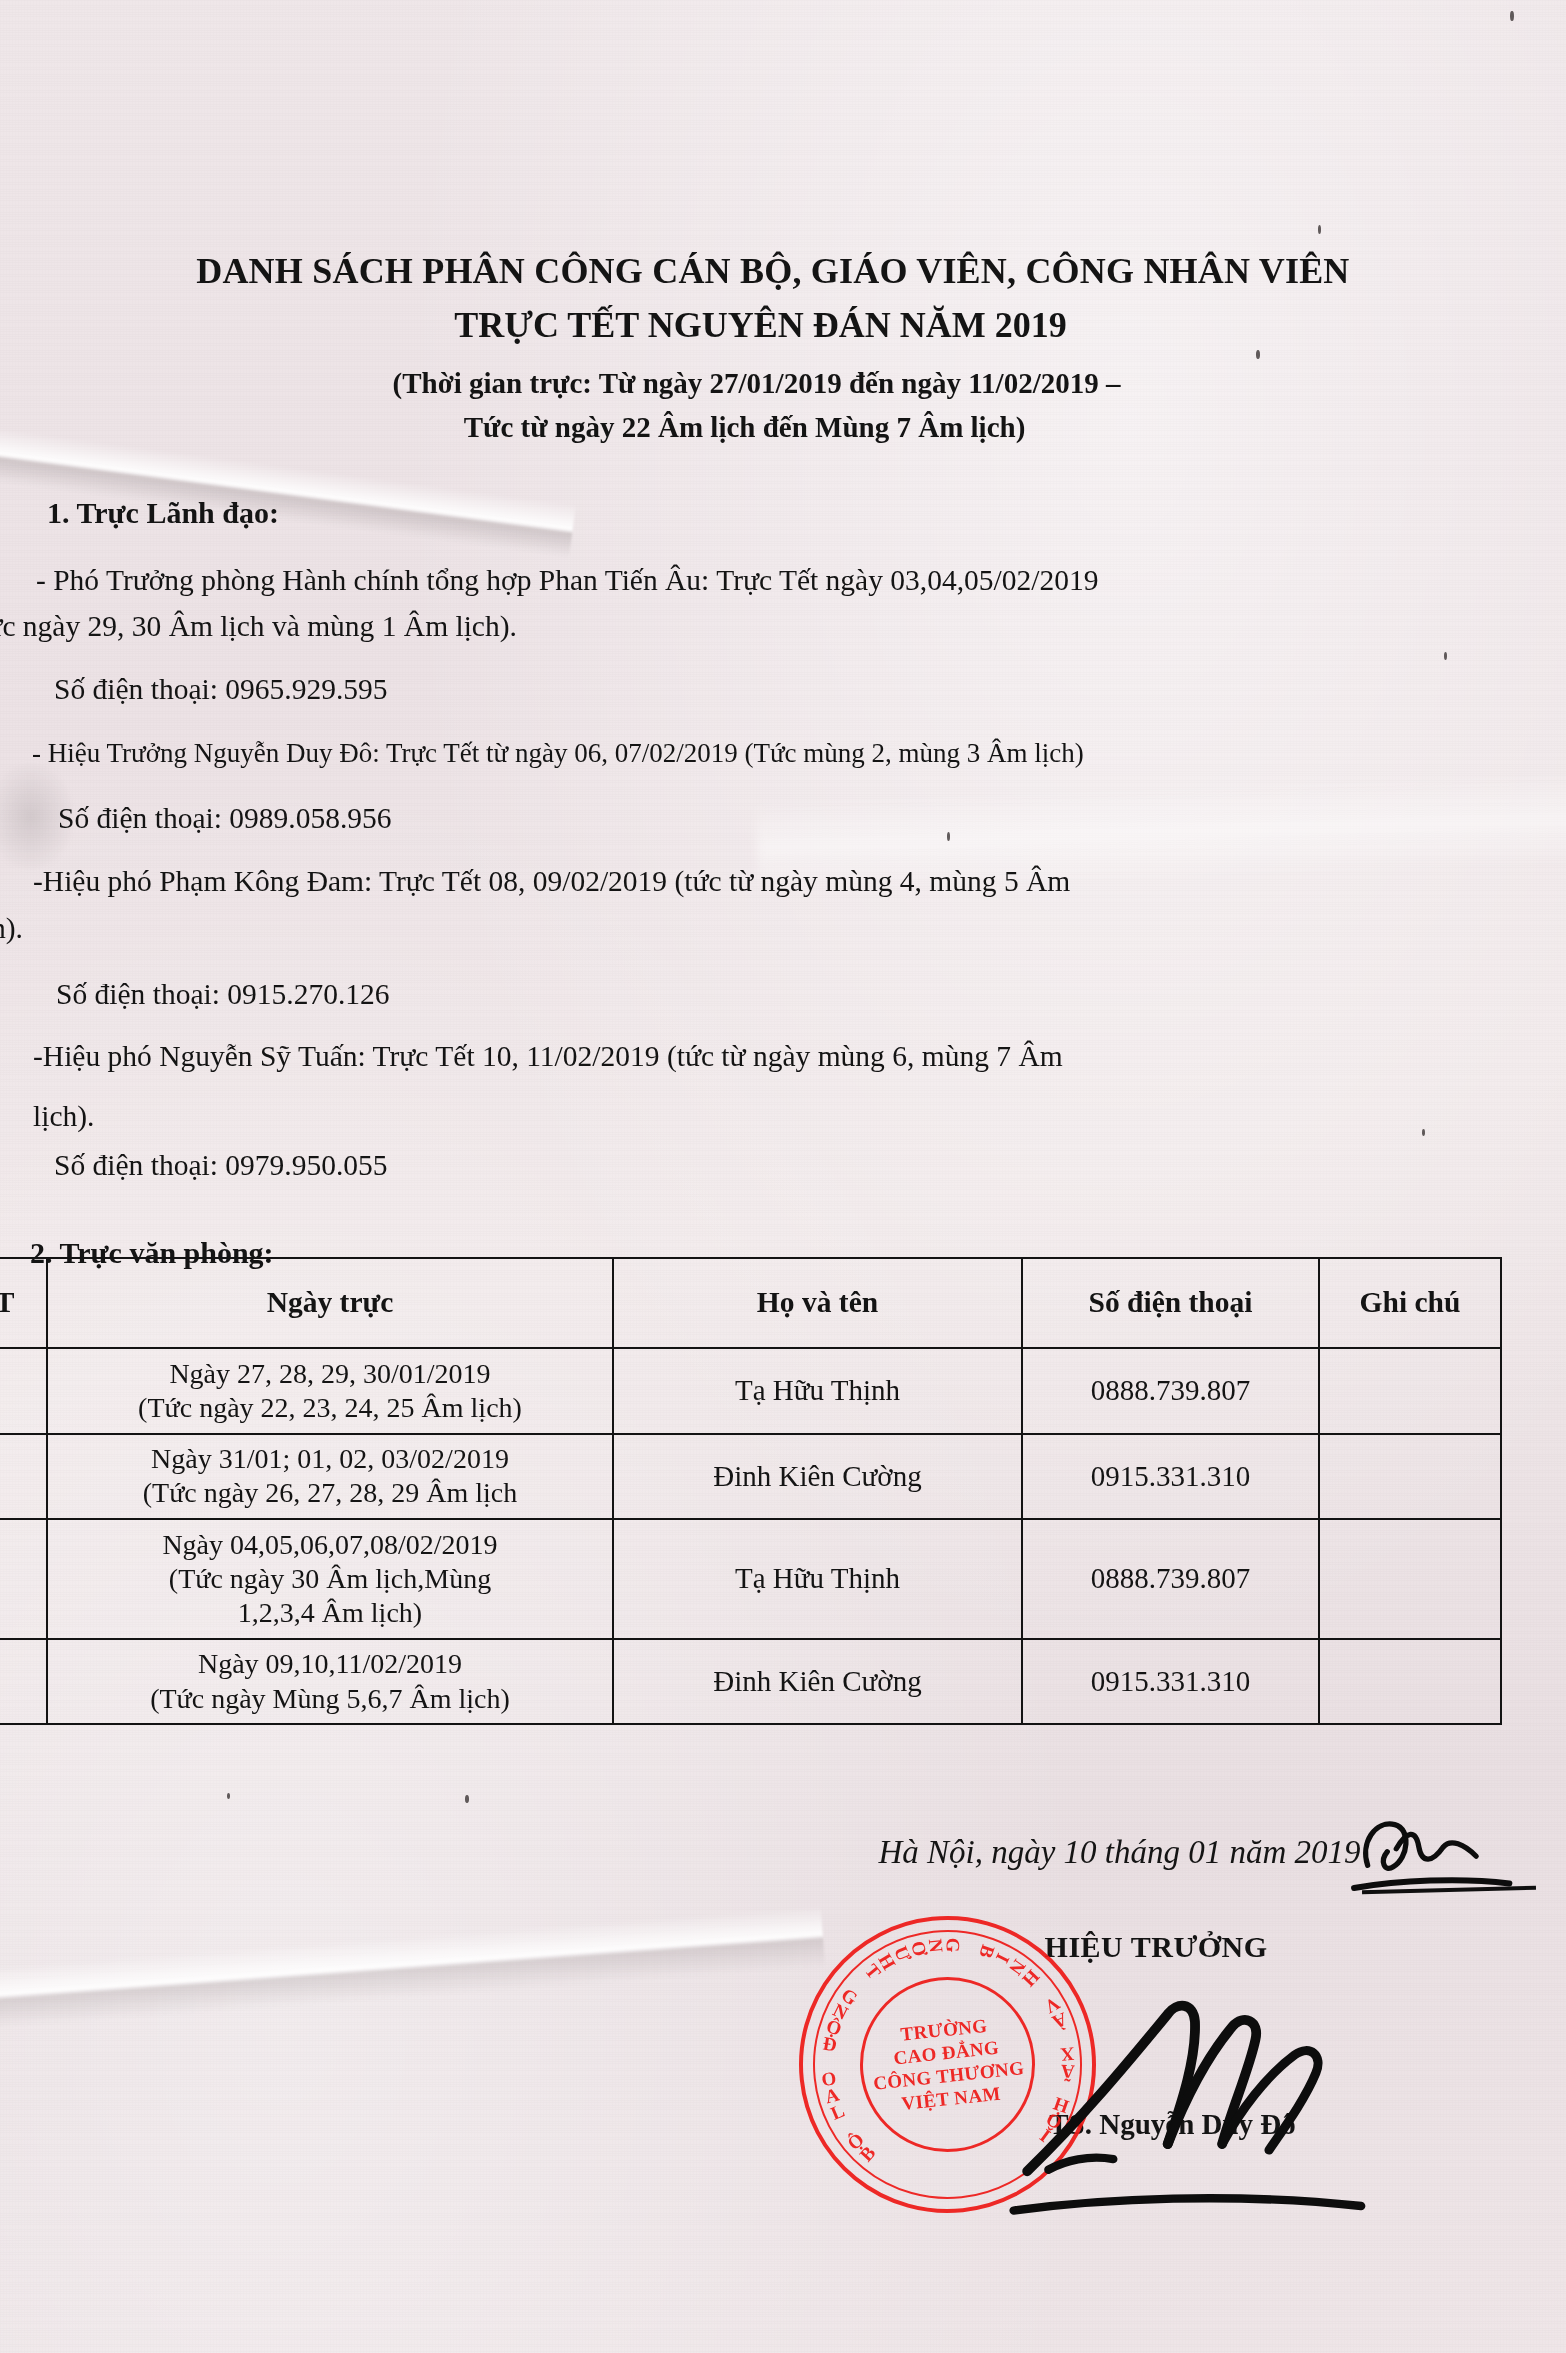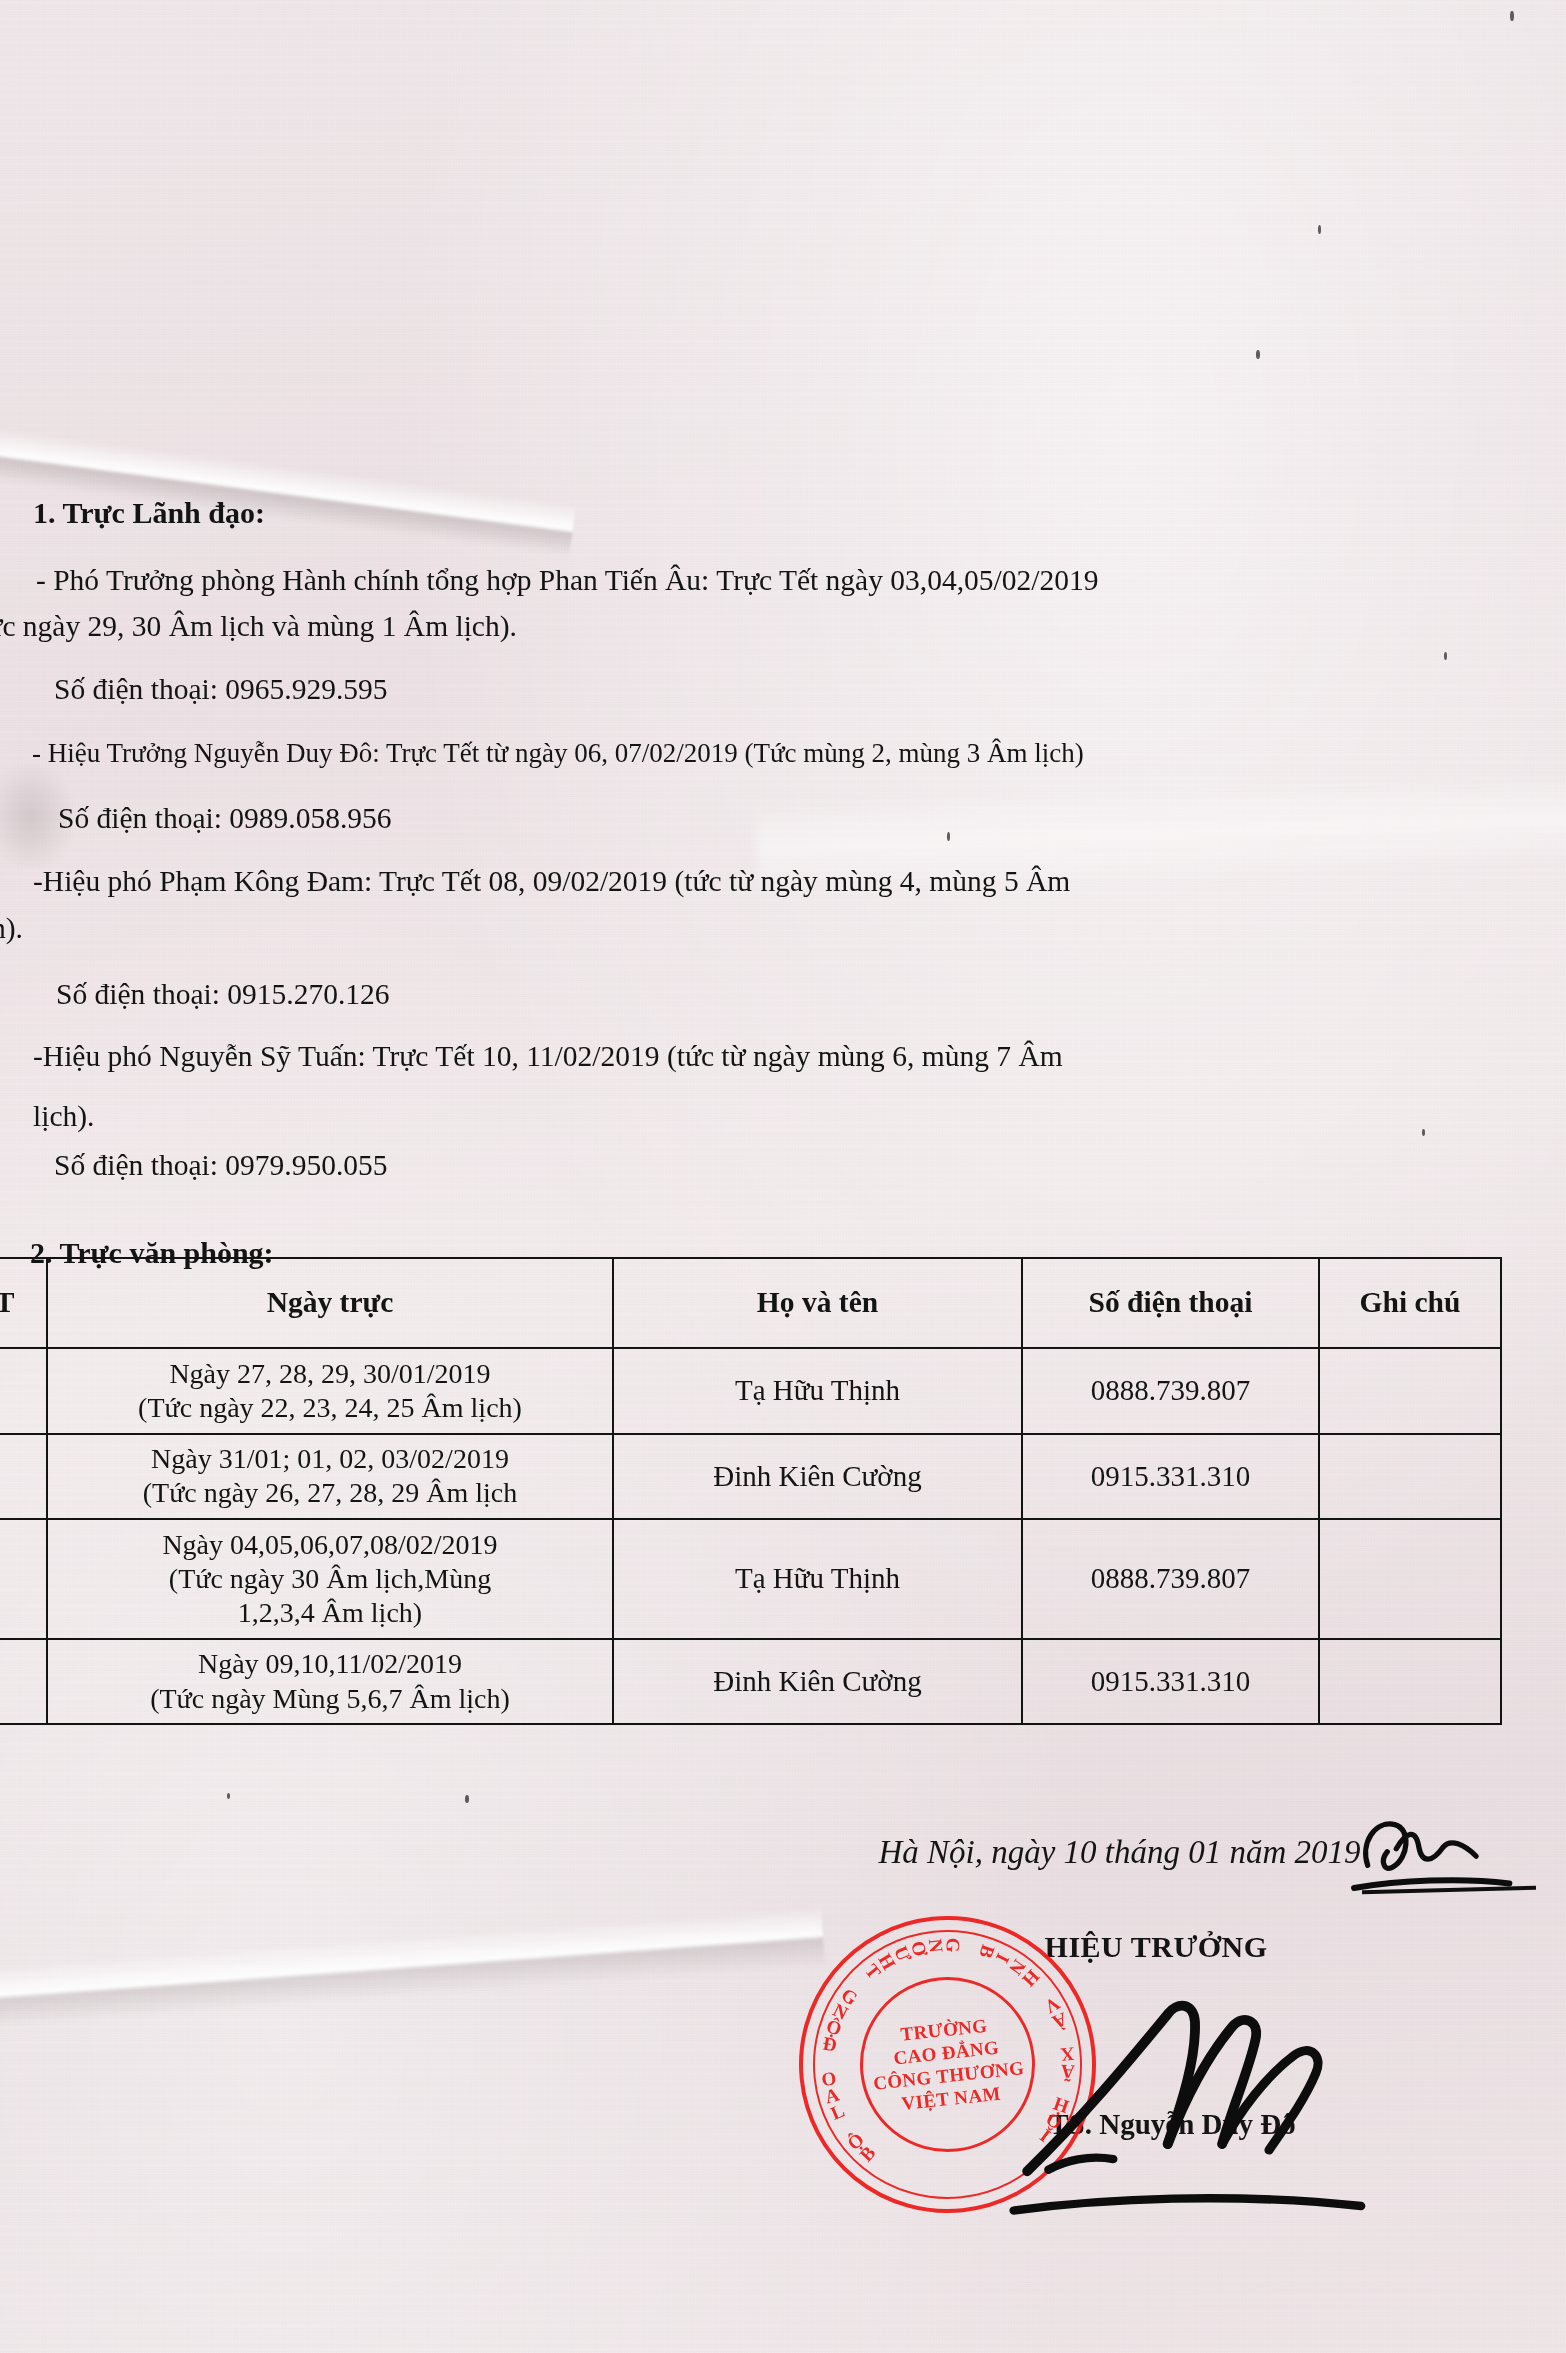--- a/index.html
+++ b/index.html
@@ -351,22 +351,28 @@
 
 <div class="page">
 
   <div class="grain"></div>
   <div class="crease crease-top"></div>
   <div class="crease crease-bottom"></div>
   <div class="crease crease-mid"></div>
   <div class="smudge-left"></div>
 
 
-
-  <div class="sec-heading" style="left:33px; top:496px;text-align:center;">1. Trực Lãnh đạo:</div>
+  <div class="title-block">
+    <div class="title-l1">DANH SÁCH PHÂN CÔNG CÁN BỘ, GIÁO VIÊN, CÔNG NHÂN VIÊN</div>
+    <div class="title-l2">TRỰC TẾT NGUYÊN ĐÁN NĂM 2019</div>
+    <div class="title-sub1">(Thời gian trực: Từ ngày 27/01/2019 đến ngày 11/02/2019 –</div>
+    <div class="title-sub2">Tức từ ngày 22 Âm lịch đến Mùng 7 Âm lịch)</div>
+  </div>
+
+  <div class="sec-heading" style="left:47px; top:496px;text-align:center;">1. Trực Lãnh đạo:</div>
 
   <div class="body-line" style="left:36px; top:564px;">- Phó Trưởng phòng Hành chính tổng hợp Phan Tiến Âu: Trực Tết ngày 03,04,05/02/2019</div>
   <div class="body-line" style="left:-13.6px; top:610px;">ức ngày 29, 30 Âm lịch và mùng 1 Âm lịch).</div>
   <div class="body-line" style="left:54px; top:673px;">Số điện thoại: 0965.929.595</div>
 
   <div class="body-line sm" style="left:32px; top:738px;">- Hiệu Trưởng Nguyễn Duy Đô: Trực Tết từ ngày 06, 07/02/2019 (Tức mùng 2, mùng 3 Âm lịch)</div>
   <div class="body-line" style="left:58px; top:802px;">Số điện thoại: 0989.058.956</div>
 
   <div class="body-line" style="left:33px; top:865px;">-Hiệu phó Phạm Kông Đam: Trực Tết 08, 09/02/2019 (tức từ ngày mùng 4, mùng 5 Âm</div>
   <div class="body-line" style="left:-9px; top:912px;">h).</div>

